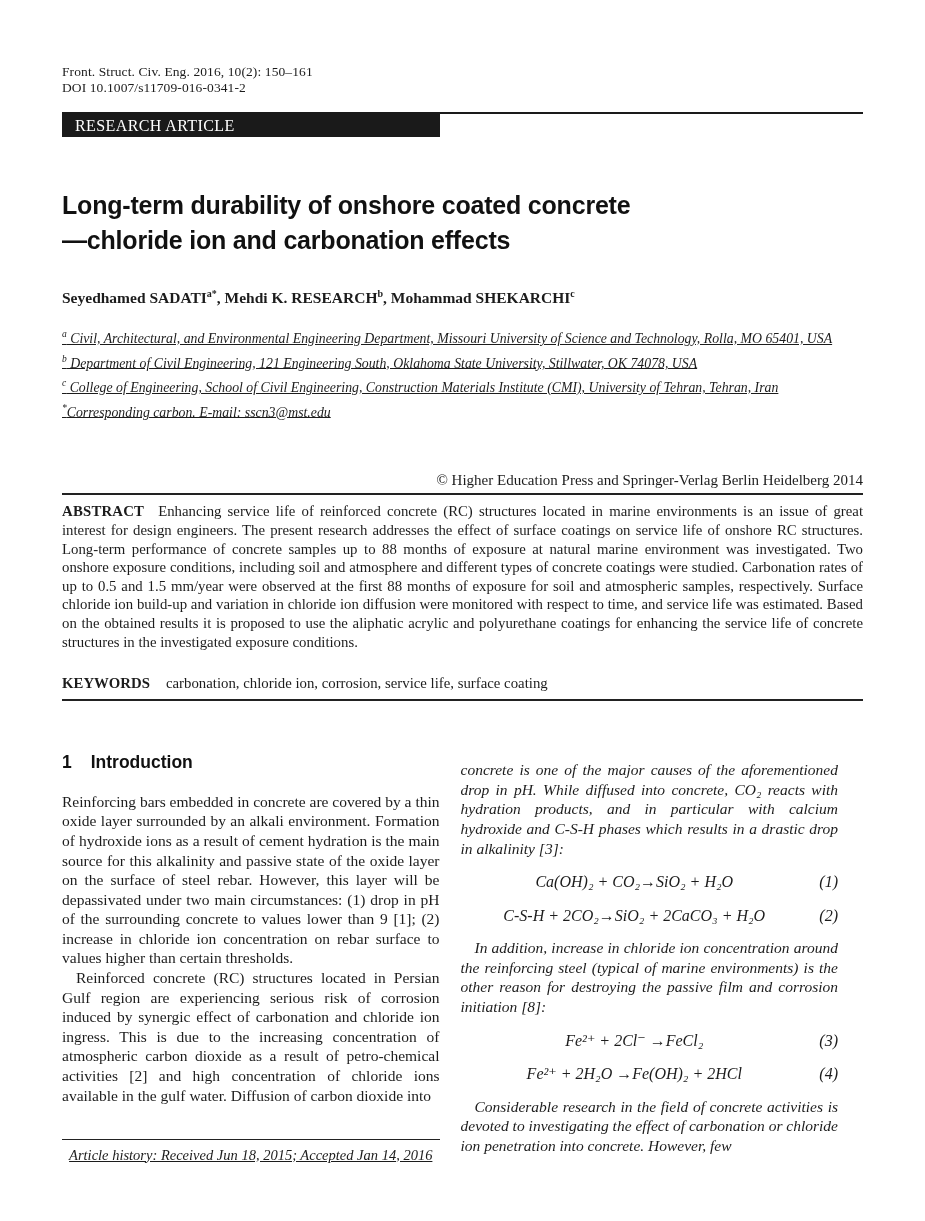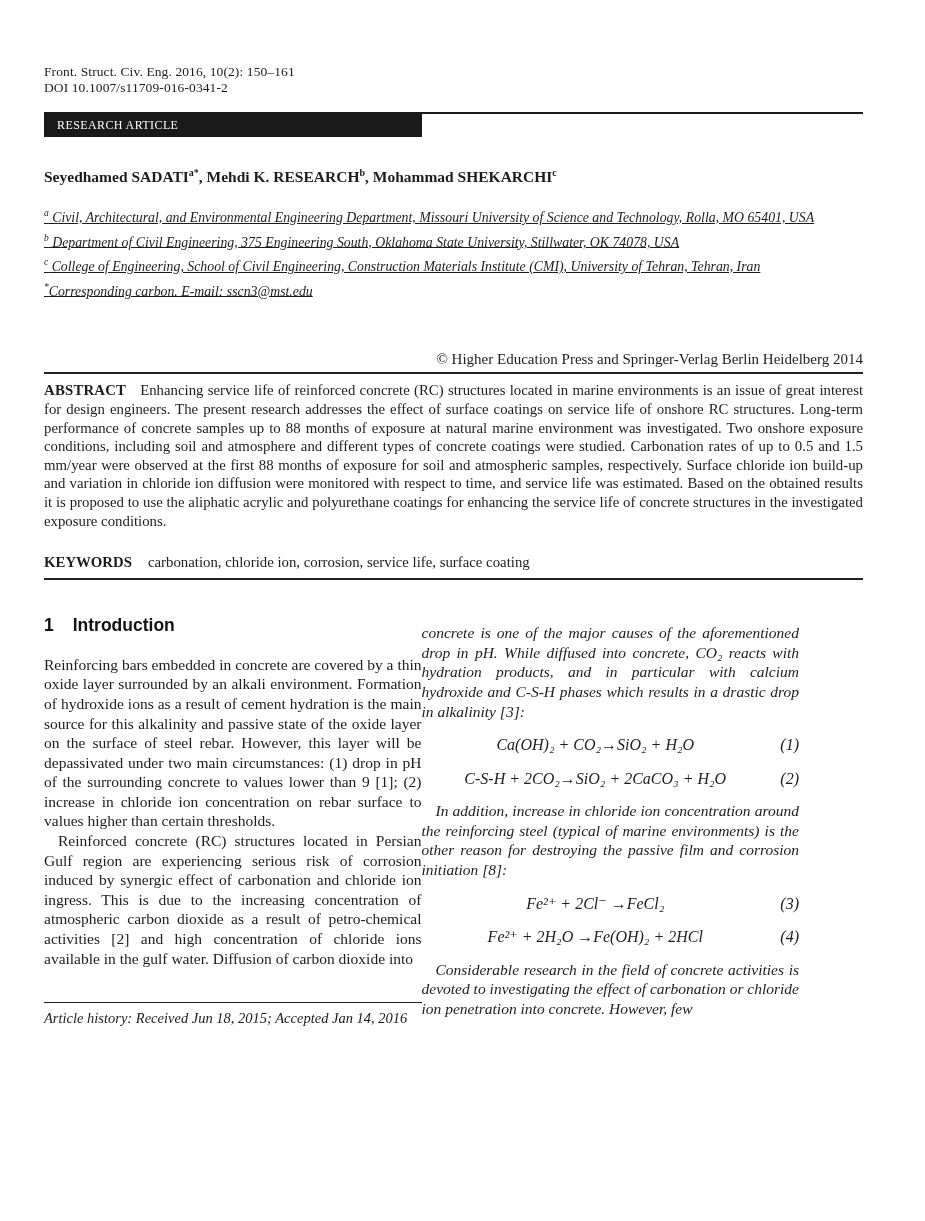--- a/index.html
+++ b/index.html
@@ -4,32 +4,32 @@
 <style>
   * { margin: 0; padding: 0; box-sizing: border-box; }
   html, body { background: #ffffff; }
   body {
     width: 925px; height: 1221px;
     font-family: "Liberation Serif", "DejaVu Serif", serif;
     color: #1c1c1c;
     position: relative;
     overflow: hidden;
   }
-  .page { padding: 64px 62px 0 44px; width: 925px; height: 1221px; }
+  .page { padding: 64px 62px 0 62px; width: 925px; height: 1221px; }
 
   .journal-info { font-size: 13.5px; line-height: 16px; letter-spacing: 0.1px; }
 
   .banner-row {
     margin-top: 16px;
     border-top: 2px solid #1a1a1a;
   }
   .banner {
     width: 378px; height: 23px;
     background: #1a1a1a; color: #ffffff;
-    font-size: 12px; letter-spacing: 0.4px;
+    font-size: 16px; letter-spacing: 0.4px;
     display: flex; align-items: center;
     padding-left: 13px;
   }
 
   .title {
     margin-top: 51px;
     font-family: "Liberation Sans", sans-serif;
     font-weight: bold;
     font-size: 25px; line-height: 35px;
     letter-spacing: -0.2px;
@@ -52,22 +52,22 @@
     text-align: justify;
   }
   .abstract b { letter-spacing: 0.2px; }
   .abstract .label-gap { display: inline-block; width: 14px; }
 
   .keywords { margin-top: 24px; font-size: 14.8px; }
   .keywords .label-gap { display: inline-block; width: 16px; }
   .rule2 { border: none; border-top: 2px solid #222; margin-top: 7px; }
 
   .columns {
-    margin-top: 36px;
-    display: flex; 
+    margin-top: 52px;
+    display: flex; gap: 21px;
     min-height: 412px;
   }
   .col { width: 377.5px; font-size: 15.5px; line-height: 19.6px; text-align: justify; }
   .col-left { display: flex; flex-direction: column; }
   .col-right { padding-top: 7px; font-style: italic; }
 
   .section-heading {
     font-family: "Liberation Sans", sans-serif;
     font-weight: bold; font-size: 17.5px;
     color: #111;
@@ -89,47 +89,52 @@
   .equation .eq-num {
     position: absolute; right: 0; top: 0;
   }
   .equation sup, .authors sup { line-height: 0; }
 
   .footnote { margin-top: auto; }
   .footnote-rule { border-top: 1.5px solid #222; }
   .article-history {
     font-style: italic; font-size: 14.5px;
     padding-top: 6px;
-    text-align: left;
+    text-align: center;
+    text-decoration: underline;
   }
 </style>
 </head>
 <body>
 
 <div class="page">
 
   <div class="journal-info">
     <div>Front. Struct. Civ. Eng. 2016, 10(2): 150–161</div>
     <div>DOI 10.1007/s11709-016-0341-2</div>
   </div>
 
   <div class="banner-row">
     <div class="banner">
       <span>RESEARCH ARTICLE</span>
     </div>
   </div>
 
+  <h1 class="title">
+    <span>Long-term durability of onshore coated concrete</span><br>
+    <span>—chloride ion and carbonation effects</span>
+  </h1>
 
   <div class="authors">
     <span class="author"><span>Seyedhamed SADATI</span><sup>a*</sup></span><span>, </span><span class="author"><span>Mehdi K. RESEARCH</span><sup>b</sup></span><span>, </span><span class="author"><span>Mohammad SHEKARCHI</span><sup>c</sup></span>
   </div>
 
   <div class="affiliations">
     <div class="aff-line"><sup>a</sup><span> Civil, Architectural, and Environmental Engineering Department, Missouri University of Science and Technology, Rolla, MO 65401, USA</span></div>
-    <div class="aff-line"><sup>b</sup><span> Department of Civil Engineering, 375 Engineering South, Oklahoma State University, Stillwater, OK 74078, USA</span></div>
+    <div class="aff-line"><sup>b</sup><span> Department of Civil Engineering, 121 Engineering South, Oklahoma State University, Stillwater, OK 74078, USA</span></div>
     <div class="aff-line"><sup>c</sup><span> College of Engineering, School of Civil Engineering, Construction Materials Institute (CMI), University of Tehran, Tehran, Iran</span></div>
     <div class="aff-line"><sup>*</sup><span>Corresponding carbon. E-mail: sscn3@mst.edu</span></div>
   </div>
 
   <div class="copyright">© Higher Education Press and Springer-Verlag Berlin Heidelberg 2014</div>
 
   <hr class="rule">
 
   <p class="abstract"><b>ABSTRACT</b><span class="label-gap"></span><span>Enhancing service life of reinforced concrete (RC) structures located in marine environments is an issue of great interest for design engineers. The present research addresses the effect of surface coatings on service life of onshore RC structures. Long-term performance of concrete samples up to 88 months of exposure at natural marine environment was investigated. Two onshore exposure conditions, including soil and atmosphere and different types of concrete coatings were studied. Carbonation rates of up to 0.5 and 1.5 mm/year were observed at the first 88 months of exposure for soil and atmospheric samples, respectively. Surface chloride ion build-up and variation in chloride ion diffusion were monitored with respect to time, and service life was estimated. Based on the obtained results it is proposed to use the aliphatic acrylic and polyurethane coatings for enhancing the service life of concrete structures in the investigated exposure conditions.</span></p>
 

